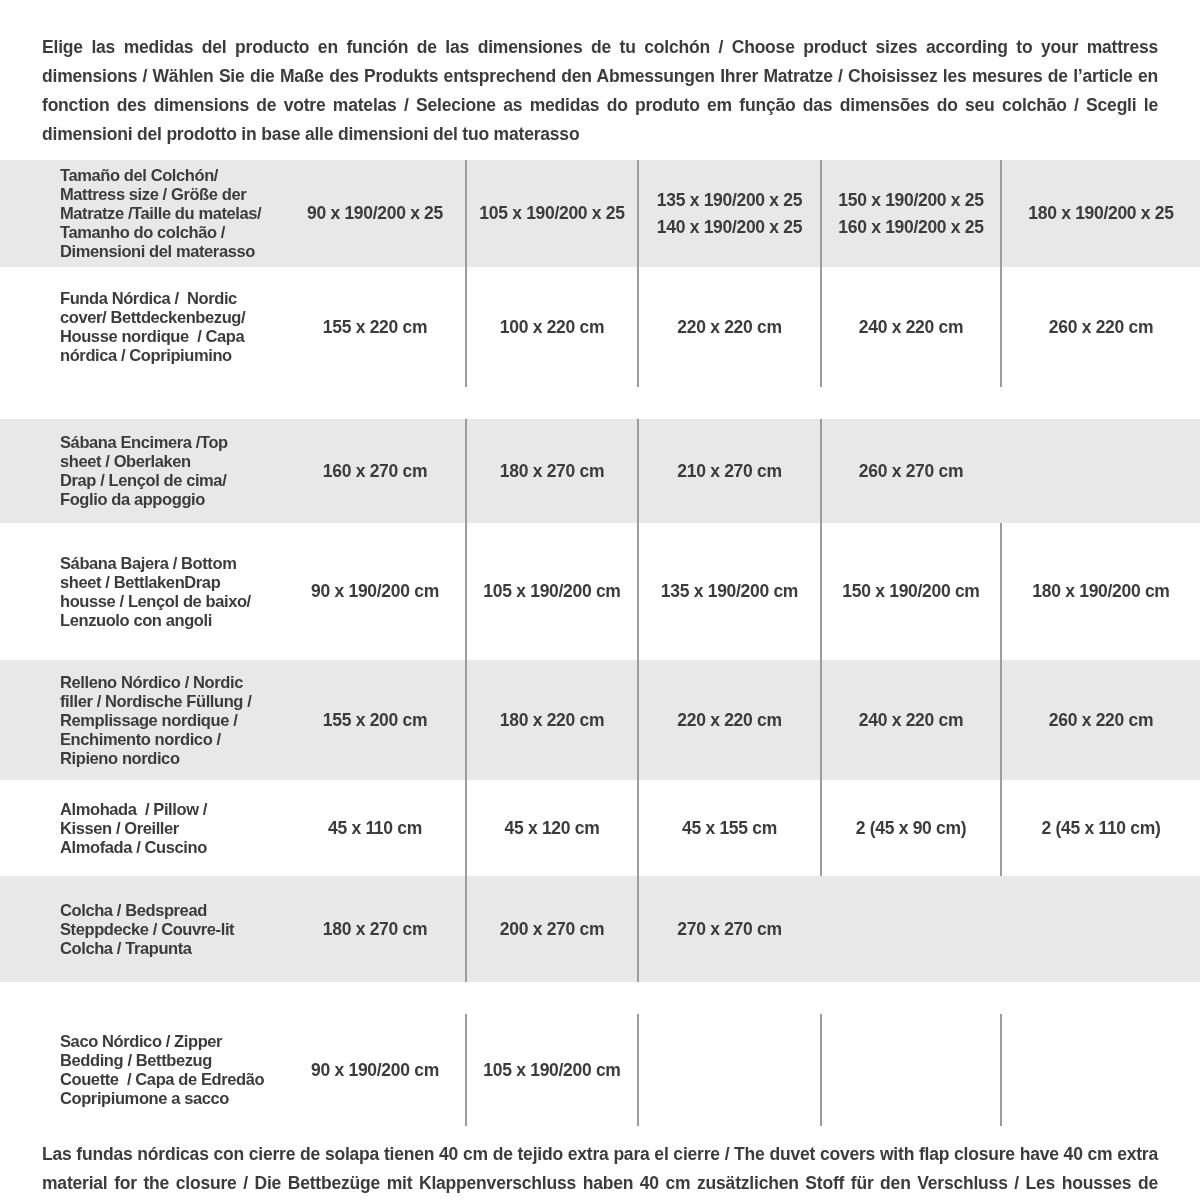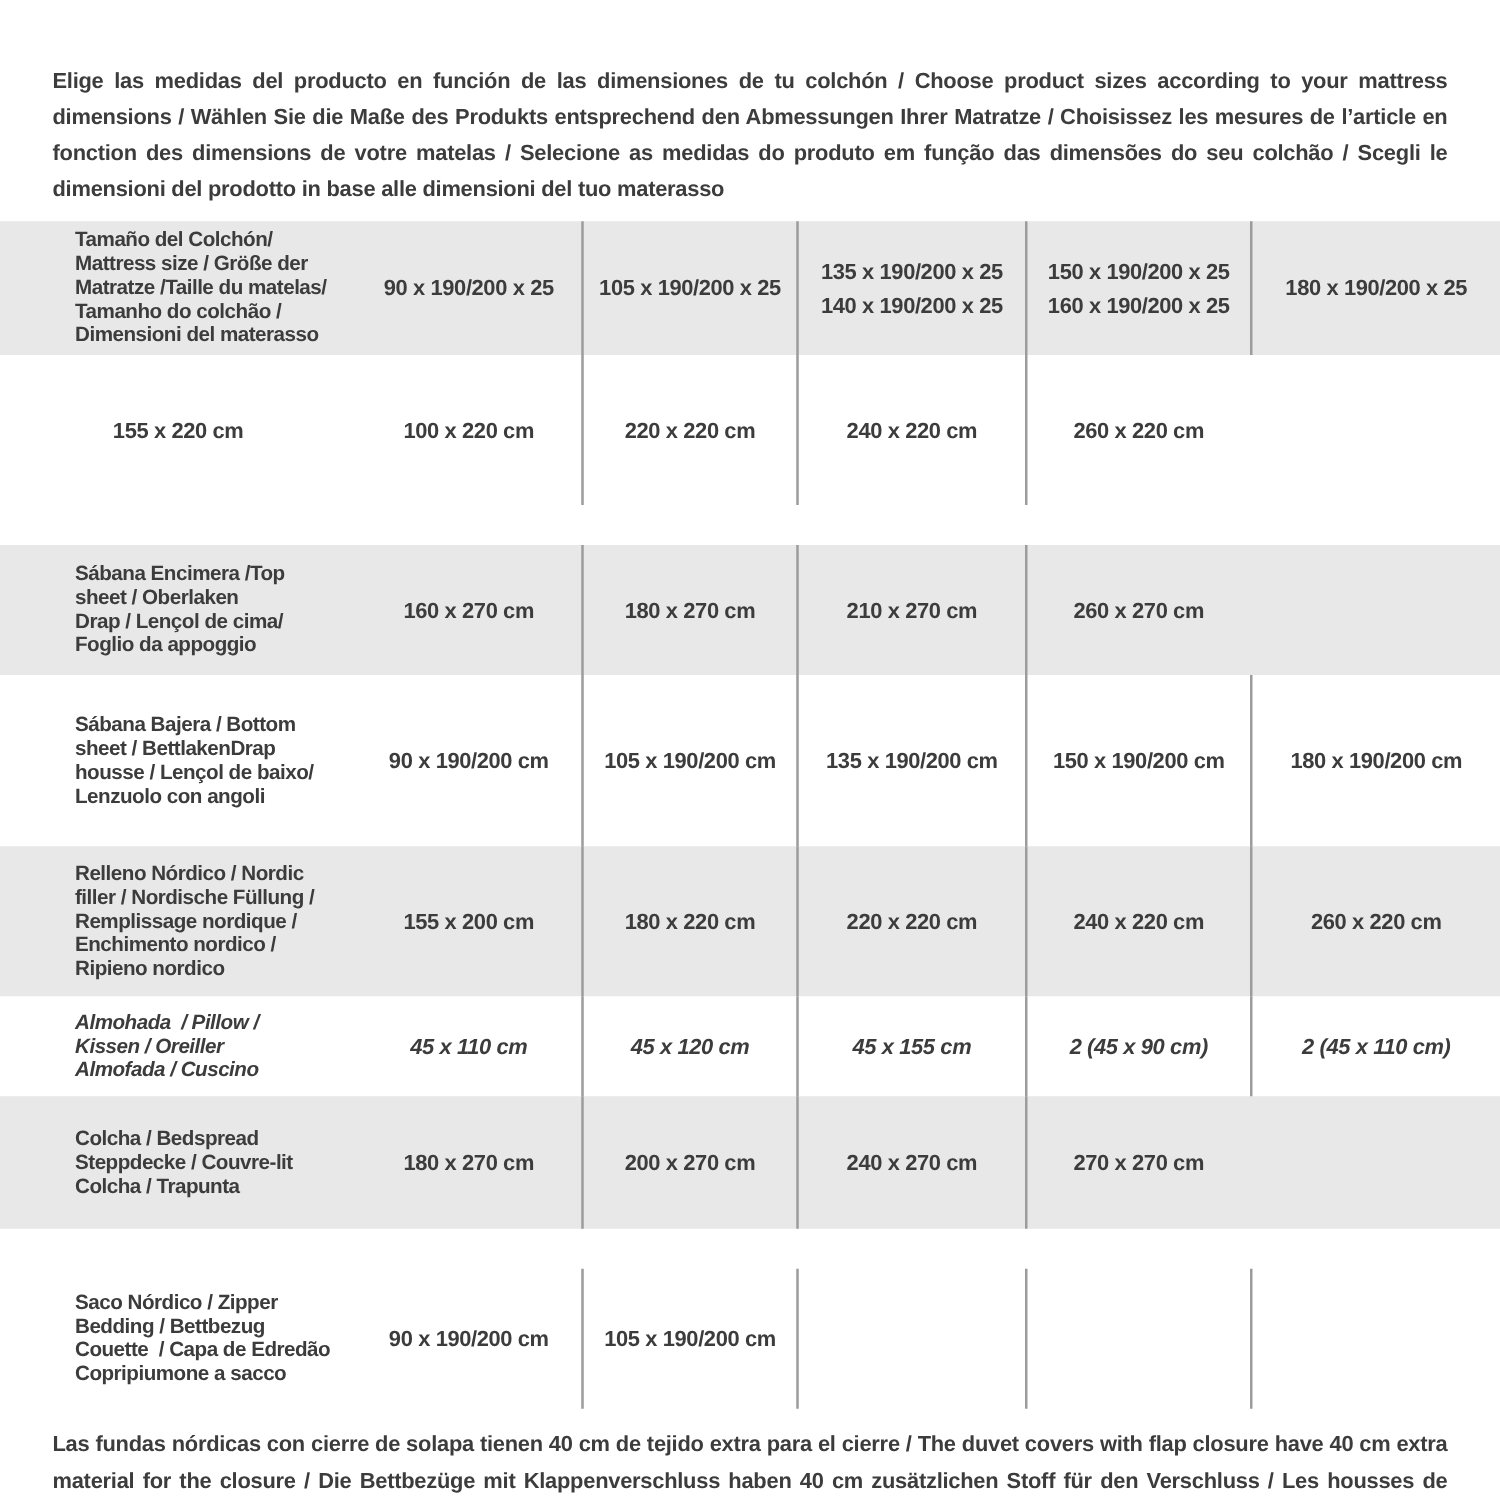--- a/index.html
+++ b/index.html
@@ -21,21 +21,21 @@
 
   .intro, .footnote {
     margin: 0 42px;
     font-weight: bold;
     font-size: 17.5px;
     line-height: 29px;
     letter-spacing: -0.2px;
     text-align: justify;
     text-align-last: left;
   }
-  .intro { padding-top: 50px; }
+  .intro { padding-top: 33px; }
 
   .size-table { margin-top: 11px; width: 1200px; }
 
   .trow {
     display: grid;
     grid-template-columns: 285px 180px 172px 183px 180px 200px;
     width: 1200px;
   }
   .trow .cell:nth-child(n+3) { border-left: 2px solid var(--divider); }
   .gray { background: var(--shade); }
@@ -59,21 +59,21 @@
     font-size: 17.5px;
     line-height: 27px;
     letter-spacing: -0.3px;
   }
 
   .rh-head { height: 107px; }
   .rh-0 { height: 120px; }
   .rh-1 { height: 104px; margin-top: 32px; }
   .rh-2 { height: 137px; border-radius: 26px; }
   .rh-3 { height: 120px; }
-  .rh-4 { height: 80px; font-style: italic; }
+  .rh-4 { height: 96px; }
   .rh-5 { height: 106px; }
   .rh-6 { height: 112px; margin-top: 32px; }
 
   .footnote { margin-top: 14px; }
 </style>
 </head>
 <body>
 
 <div class="page">
 
@@ -90,20 +90,24 @@
       <div class="cell value">90 x 190/200 x 25</div>
       <div class="cell value">105 x 190/200 x 25</div>
       <div class="cell value">135 x 190/200 x 25
 140 x 190/200 x 25</div>
       <div class="cell value">150 x 190/200 x 25
 160 x 190/200 x 25</div>
       <div class="cell value">180 x 190/200 x 25</div>
     </div>
 
     <div class="trow rh-0">
+      <div class="cell label">Funda Nórdica /  Nordic
+cover/ Bettdeckenbezug/
+Housse nordique  / Capa
+nórdica / Copripiumino</div>
       <div class="cell value">155 x 220 cm</div>
       <div class="cell value">100 x 220 cm</div>
       <div class="cell value">220 x 220 cm</div>
       <div class="cell value">240 x 220 cm</div>
       <div class="cell value">260 x 220 cm</div>
     </div>
 
     <div class="trow gray rh-1">
       <div class="cell label">Sábana Encimera /Top
 sheet / Oberlaken
@@ -150,21 +154,20 @@
       <div class="cell value">2 (45 x 90 cm)</div>
       <div class="cell value">2 (45 x 110 cm)</div>
     </div>
 
     <div class="trow gray rh-5">
       <div class="cell label">Colcha / Bedspread
 Steppdecke / Couvre-lit
 Colcha / Trapunta</div>
       <div class="cell value">180 x 270 cm</div>
       <div class="cell value">200 x 270 cm</div>
-      <div class="cell value">240 x 270 cm</div>
       <div class="cell value">270 x 270 cm</div>
     </div>
 
     <div class="trow rh-6">
       <div class="cell label">Saco Nórdico / Zipper
 Bedding / Bettbezug
 Couette  / Capa de Edredão
 Copripiumone a sacco</div>
       <div class="cell value">90 x 190/200 cm</div>
       <div class="cell value">105 x 190/200 cm</div>

